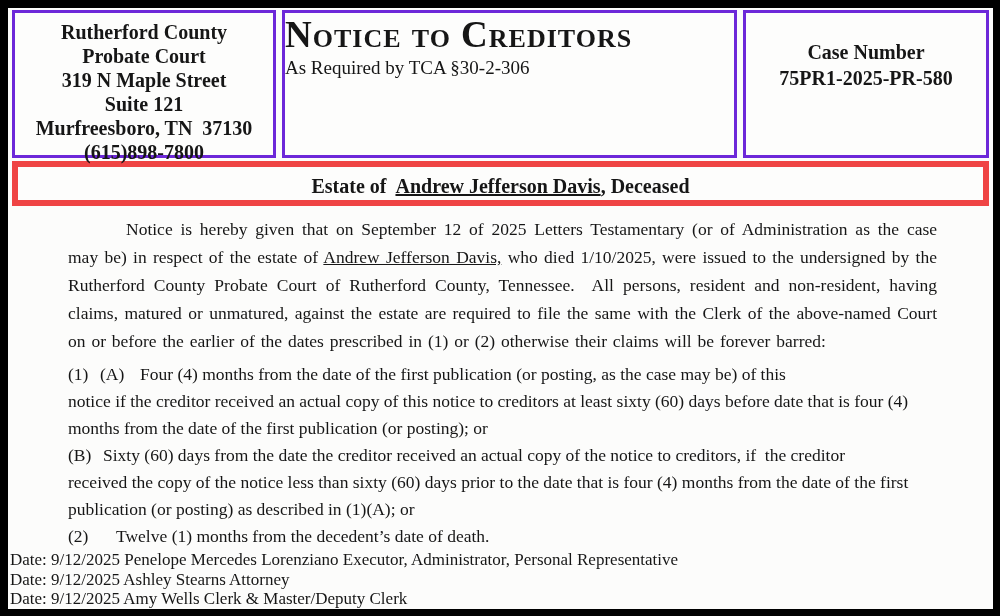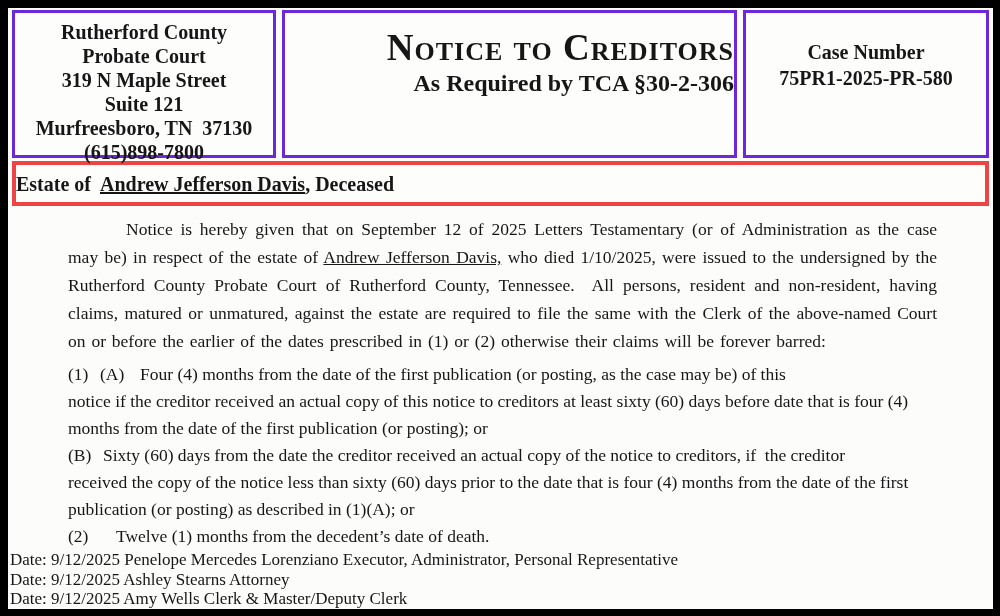--- a/index.html
+++ b/index.html
@@ -29,47 +29,48 @@
   .court-box {
     width:264px;
     text-align:center;
     font-weight:bold;
     font-size:20px;
     line-height:24px;
     padding-top:7px;
   }
   .title-box {
     flex:1;
-    text-align:right;
-    padding-top:15px;
+    text-align:left;
+    padding-top:2px;
   }
   .doc-title {
     font-size:37px;
     font-weight:bold;
     font-variant:small-caps;
     letter-spacing:1px;
     line-height:40px;
   }
   .doc-subtitle {
-    font-size:24px;
-    font-weight:bold;
+    font-size:19px;
+    font-weight:normal;
     margin-top:2px;
   }
   .case-box {
     width:246px;
     text-align:center;
     font-weight:bold;
     font-size:20px;
     line-height:26px;
     padding-top:26px;
   }
   .estate-row {
     margin-top:3px;
-    border:4px solid #ef4444;
+    border:6px solid #ef4444;
     height:45px;
+    text-align:center;
     font-weight:bold;
     font-size:20px;
     line-height:39px;
     background:#fdfdfc;
   }
   .estate-name { text-decoration:underline; margin-left:9px; }
   
   .body-para {
     margin:9px 56px 0 60px;
     font-size:17.5px;

